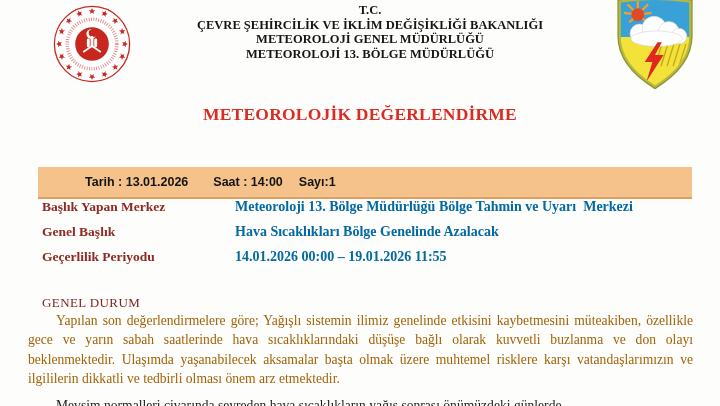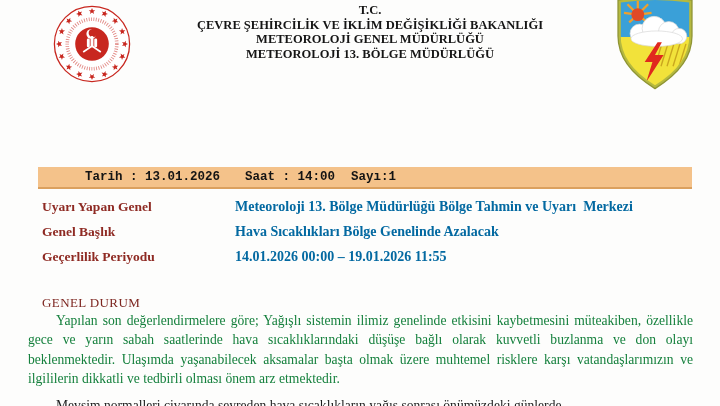--- a/index.html
+++ b/index.html
@@ -21,23 +21,23 @@
   }
   .header-text div{white-space:nowrap;}
   
   .doc-title{
     position:absolute;top:104px;left:0;width:720px;
     text-align:center;font-weight:bold;font-size:17.5px;
     letter-spacing:.2px;
   }
   
   .meta-bar{
-    position:absolute;left:38px;top:167px;width:654px;height:22px;
+    position:absolute;left:38px;top:167px;width:654px;height:32px;
     display:flex;align-items:center;
-    font-family:Liberation Mono, monospace;
+    font-family:Liberation Sans, sans-serif;
     font-weight:bold;font-size:12.5px;color:#141414;
     border-bottom:2px solid #dba05e;
     box-sizing:border-box;
   }
   .meta-date{margin-left:47px;}
   .meta-time{margin-left:25px;}
   .meta-number{margin-left:16px;}
   
   .info-block{position:absolute;left:42px;top:199px;width:650px;}
   .info-row{display:flex;height:25px;align-items:flex-start;}
@@ -50,21 +50,21 @@
     white-space:pre;
   }
   
   .section-heading{
     position:absolute;left:42px;top:295px;
     font-size:13px;letter-spacing:.4px;
   }
   .body-paragraph{
     position:absolute;left:28px;top:311px;width:665px;
     font-size:13.6px;line-height:19.3px;
-    text-align:justify;text-indent:28px;color:#15803d;
+    text-align:justify;text-indent:28px;color:#a16207;
   }
   .partial-line{
     position:absolute;left:28px;top:396px;width:665px;
     font-size:13.6px;line-height:19.3px;
     text-indent:28px;color:#1c1c1c;white-space:nowrap;
     overflow:hidden;
   }
 </style>
 </head>
 <body>
@@ -142,30 +142,31 @@
         <circle cx="32" cy="44" r="11"></circle>
         <circle cx="49" cy="38" r="14"></circle>
         <circle cx="66" cy="42" r="12"></circle>
         <circle cx="78" cy="47" r="9"></circle>
         <ellipse cx="52" cy="50" rx="30" ry="9"></ellipse>
       </g>
       <path d="M53,54 L38,77 L47,77 L40,100 L60,69 L50,69 L58,54 Z" fill="#e0281e"></path>
     </g>
   </svg>
 
+  <div class="doc-title" style="color:#dd2b23;">METEOROLOJİK DEĞERLENDİRME</div>
 
   <div class="meta-bar" style="background:#f4c28a;">
     <span class="meta-date">Tarih : 13.01.2026</span>
     <span class="meta-time">Saat : 14:00</span>
     <span class="meta-number">Sayı:1</span>
   </div>
 
   <div class="info-block">
     <div class="info-row">
-      <span class="info-label" style="color:#8e2a23;">Uyarı Yapan Genel</span>
+      <span class="info-label" style="color:#8e2a23;">Başlık Yapan Merkez</span>
       <span class="info-value">Meteoroloji 13. Bölge Müdürlüğü Bölge Tahmin ve Uyarı  Merkezi</span>
     </div>
     <div class="info-row">
       <span class="info-label" style="color:#8e2a23;">Genel Başlık</span>
       <span class="info-value">Hava Sıcaklıkları Bölge Genelinde Azalacak</span>
     </div>
     <div class="info-row">
       <span class="info-label" style="color:#8e2a23;">Geçerlilik Periyodu</span>
       <span class="info-value">14.01.2026 00:00 – 19.01.2026 11:55</span>
     </div>

